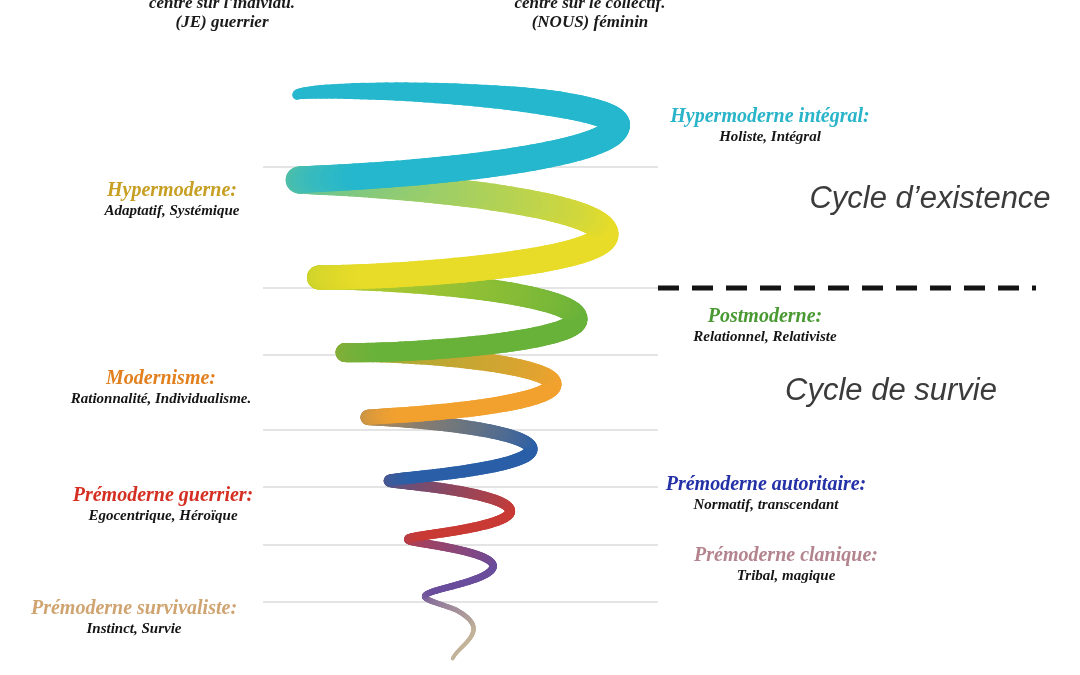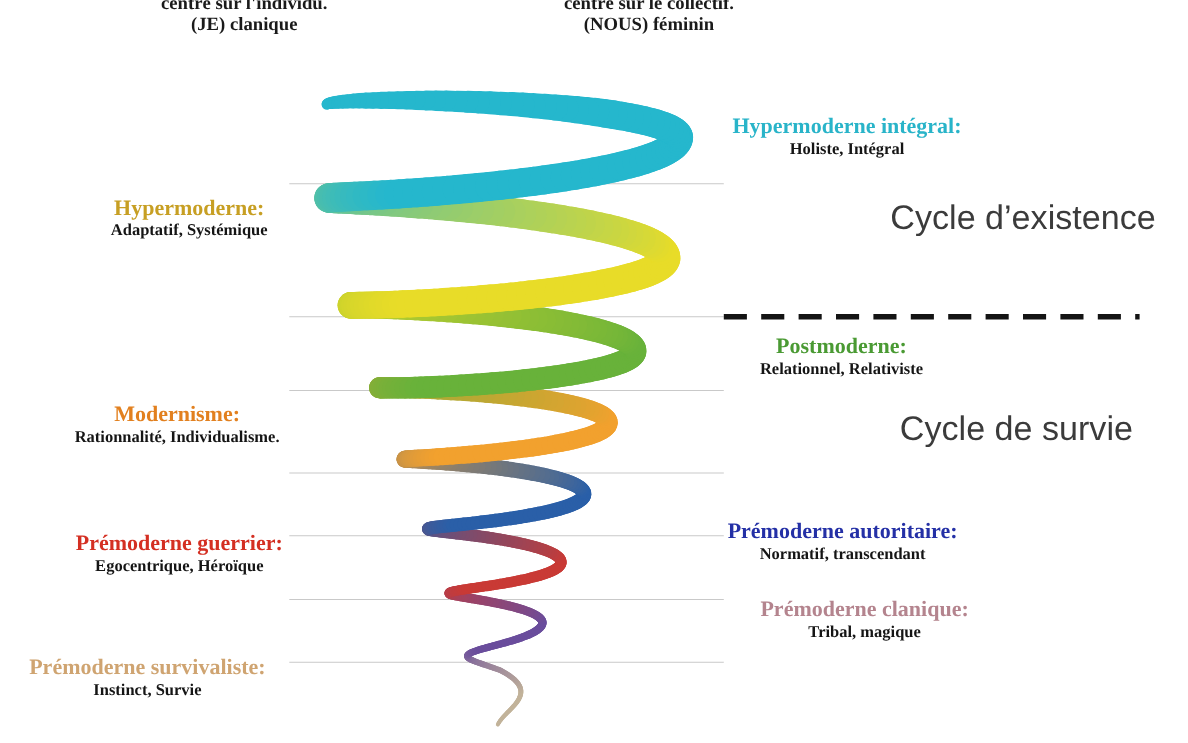--- a/index.html
+++ b/index.html
@@ -1,18 +1,18 @@
 <!DOCTYPE html>
 <html><head>
 <meta charset="utf-8">
 <title>Spiral Diagram</title>
 <style>
   html,body{margin:0;padding:0;background:#fff;}
   .stage{position:relative;width:1080px;height:669px;background:#ffffff;overflow:hidden;
-         font-family:"Liberation Serif",serif;}
+         font-family:"Liberation Serif",serif;font-style:italic;}
   .diagram-svg{position:absolute;left:0;top:0;}
   .label{position:absolute;transform:translateX(-50%);text-align:center;white-space:nowrap;
          font-weight:700;}
   .label .t{font-size:20px;line-height:20px;}
   .label .s{font-size:15px;line-height:19px;color:#151515;margin-top:2px;}
   .header .t{font-size:17px;line-height:19px;color:#1a1a1a;}
   .cycle{position:absolute;transform:translateX(-50%);white-space:nowrap;
          font-family:"Liberation Sans",sans-serif;font-size:31px;color:#3b3b3b;}
 </style>
 </head>
@@ -810,21 +810,21 @@
         <line x1="301.65" y1="93.46" x2="304.35" y2="93.11" stroke="#25b7cd" stroke-width="11.19" stroke-linecap="round"></line>
         <line x1="299.56" y1="93.83" x2="301.65" y2="93.46" stroke="#25b7cd" stroke-width="10.70" stroke-linecap="round"></line>
         <line x1="298.09" y1="94.22" x2="299.56" y2="93.83" stroke="#25b7cd" stroke-width="10.21" stroke-linecap="round"></line>
         <line x1="297.23" y1="94.61" x2="298.09" y2="94.22" stroke="#25b7cd" stroke-width="9.73" stroke-linecap="round"></line>
         <line x1="297.00" y1="95.00" x2="297.23" y2="94.61" stroke="#25b7cd" stroke-width="9.24" stroke-linecap="round"></line>
       </g>
   </svg>
 
   <div class="label header" style="left:222px;top:-7px;">
     <div class="t">centré sur l'individu.</div>
-    <div class="t">(JE) clanique</div>
+    <div class="t">(JE) guerrier</div>
   </div>
   <div class="label header" style="left:590px;top:-7px;">
     <div class="t">centré sur le collectif.</div>
     <div class="t">(NOUS) féminin</div>
   </div>
 
   <div class="label" style="left:172px;top:179px;">
     <div class="t" style="color: rgb(199, 159, 35);">Hypermoderne:</div>
     <div class="s">Adaptatif, Systémique</div>
   </div>
@@ -852,15 +852,15 @@
   <div class="label" style="left:766px;top:429px;">
     <div class="t" style="color: rgb(36, 48, 166); margin-top: 44px;">Prémoderne autoritaire:</div>
     <div class="s">Normatif, transcendant</div>
   </div>
   <div class="label" style="left:770px;top:544px;margin-left:16px;">
     <div class="t" style="color: rgb(180, 132, 142);">Prémoderne clanique:</div>
     <div class="s">Tribal, magique</div>
   </div>
 
   <div class="cycle" style="left:930px;top:180px;">Cycle d’existence</div>
-  <div class="cycle" style="left:924px;top:372px;">Cycle de survie</div>
+  <div class="cycle" style="left:891px;top:372px;">Cycle de survie</div>
 
 </div>
 
 </body></html>

